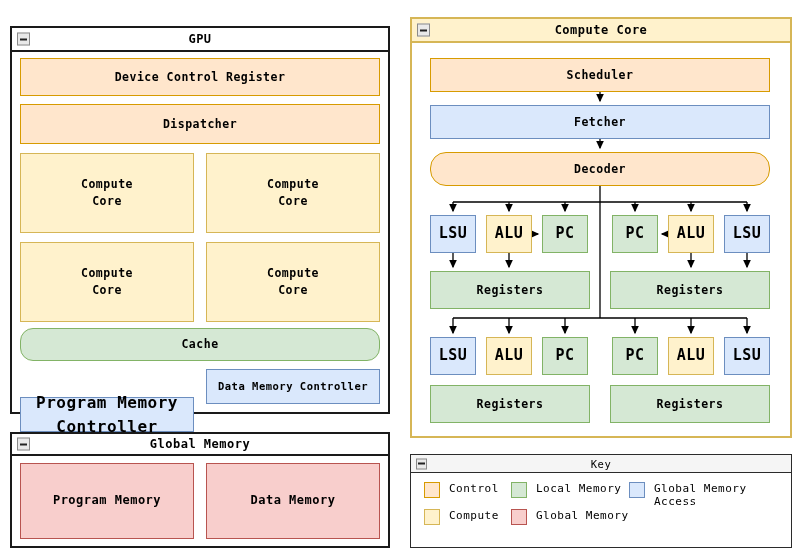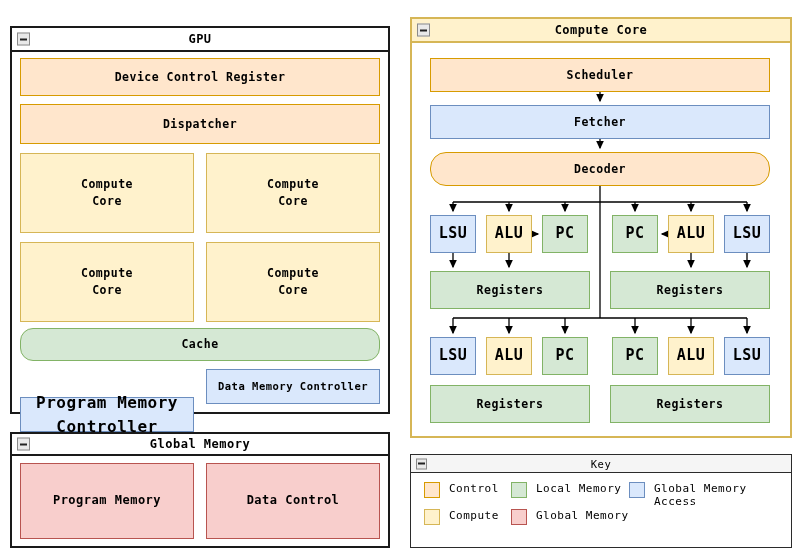--- a/index.html
+++ b/index.html
@@ -84,21 +84,21 @@
   </div>
 
   <div class="panel black" style="left:10px; top:432px; width:380px; height:116px;">
     <div class="titlebar" style="height:22px;">
       <div class="collapse-btn">
           <div class="dash"></div>
         </div>
       <span>Global Memory</span>
     </div>
     <div class="box globmem" style="left:8px; top:29px; width:174px; height:76px; font-size:12px;">Program Memory</div>
-    <div class="box globmem" style="left:194px; top:29px; width:174px; height:76px; font-size:12px;">Data Control</div>
+    <div class="box globmem" style="left:194px; top:29px; width:174px; height:76px; font-size:12px;">Data Memory</div>
   </div>
 
   <div class="panel gold" style="left:410px; top:17px; width:382px; height:421px;">
     <div class="titlebar" style="height:24px;">
       <div class="collapse-btn">
           <div class="dash"></div>
         </div>
       <span>Compute Core</span>
     </div>
     <div class="cc-body">

